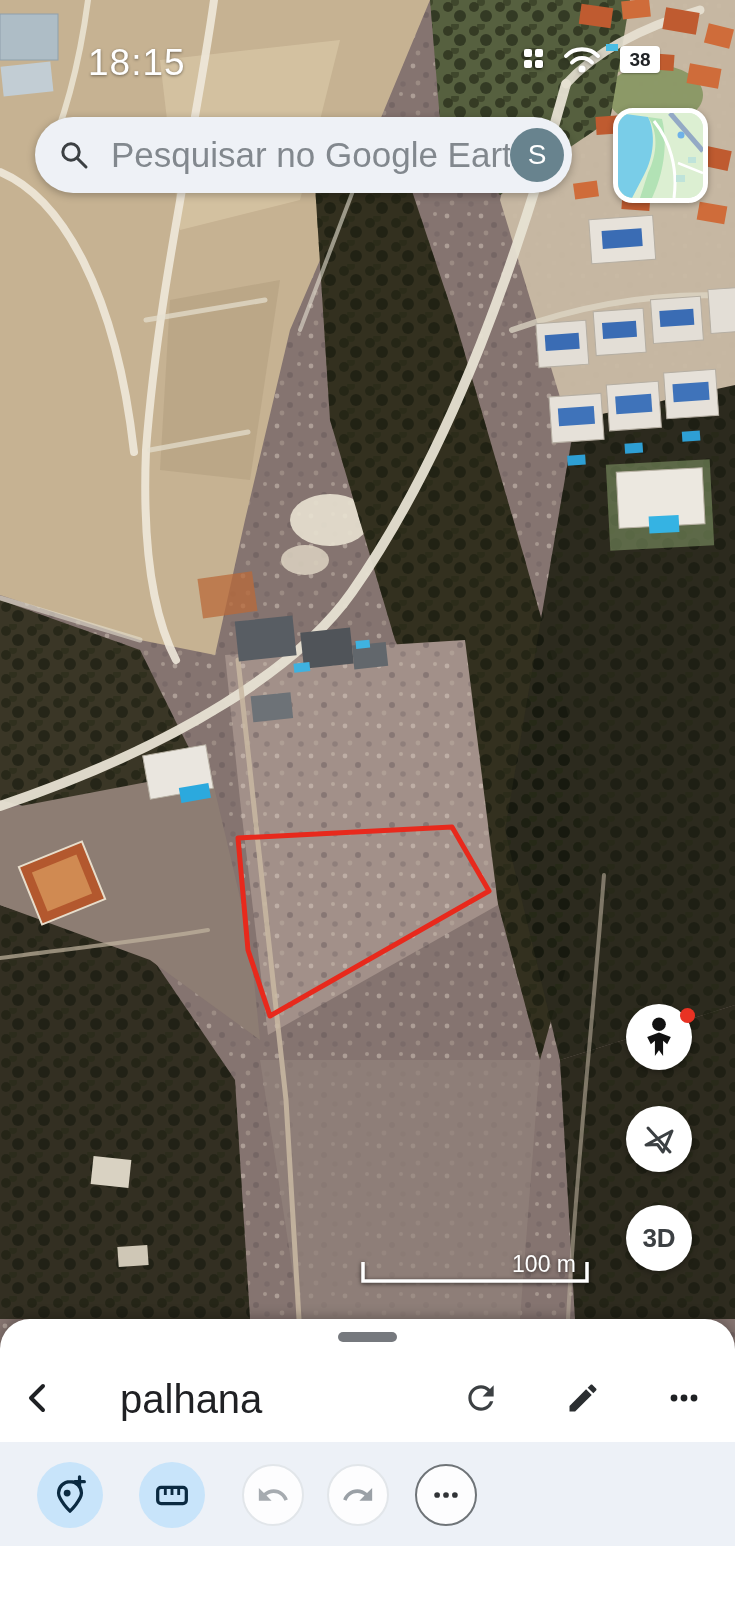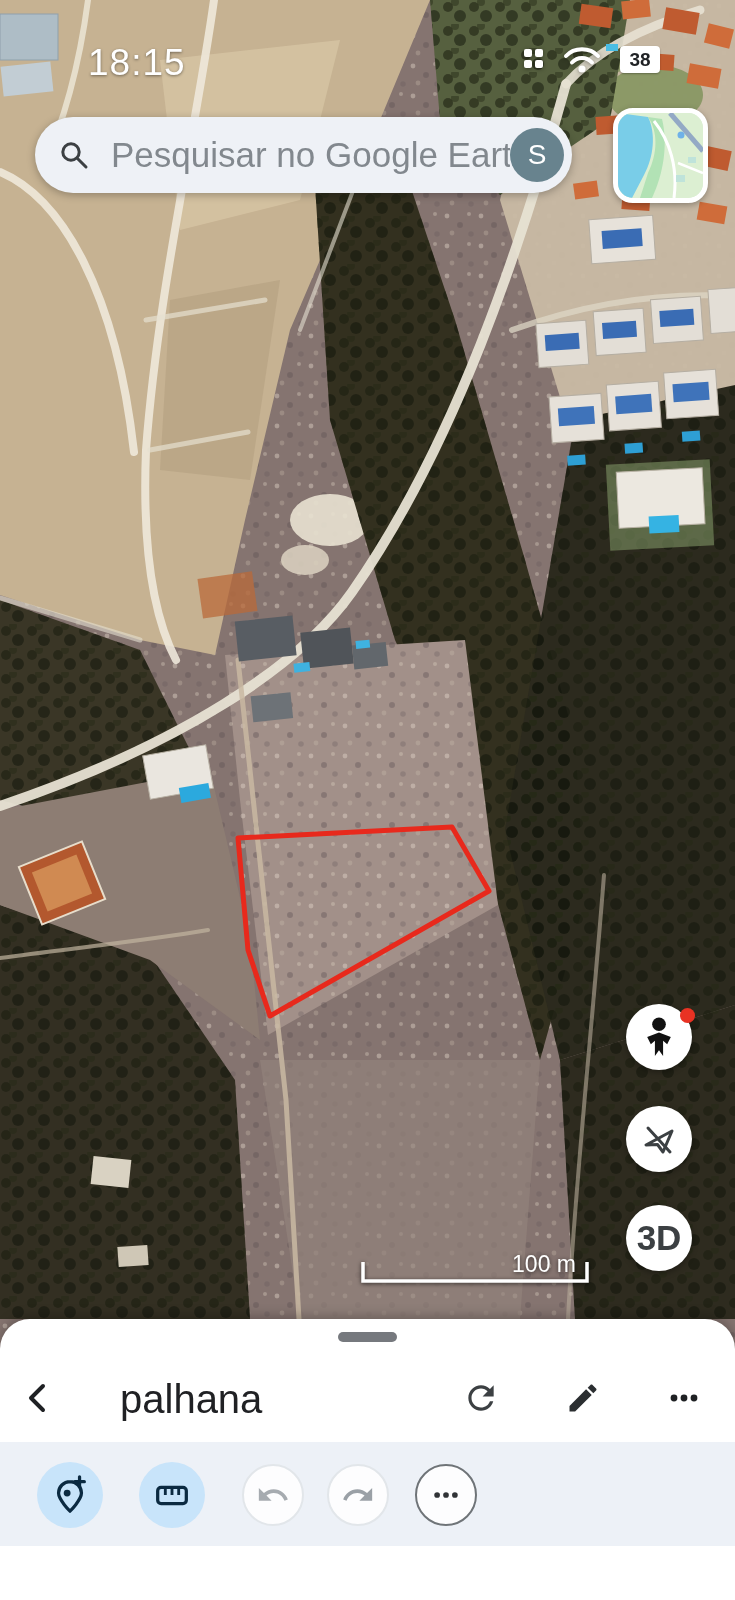--- a/index.html
+++ b/index.html
@@ -30,21 +30,21 @@
   
   .thumb{position:absolute;left:613px;top:108px;width:95px;height:95px;border-radius:20px;border:5px solid #fff;
     overflow:hidden;background:#d9ecd2;box-shadow:0 2px 6px rgba(0,0,0,.3);}
 
   
   .fab{position:absolute;left:626px;width:66px;height:66px;border-radius:50%;background:#fff;
     display:flex;align-items:center;justify-content:center;box-shadow:0 2px 6px rgba(0,0,0,.35);}
   .fab-pegman{top:1004px;}
   .fab-fly{top:1106px;}
   .fab-3d{top:1205px;}
-  .fab-3d span{font-size:35px;font-weight:700;color:#3c4043;}
+  .fab-3d span{font-size:26px;font-weight:700;color:#3c4043;}
   .notif-dot{position:absolute;left:54px;top:4px;width:15px;height:15px;border-radius:50%;background:#e93223;}
 
   
   .scalebar{position:absolute;left:0;top:0;width:735px;height:1600px;pointer-events:none;
     filter:drop-shadow(0 1px 2px rgba(0,0,0,.65));}
   .scalebar text{font-family:"Liberation Sans",sans-serif;font-size:23px;fill:#fff;}
 
   
   .sheet{position:absolute;left:0;top:1319px;width:735px;height:281px;background:#fff;
     border-radius:30px 30px 0 0;box-shadow:0 -3px 12px rgba(0,0,0,.25);}

